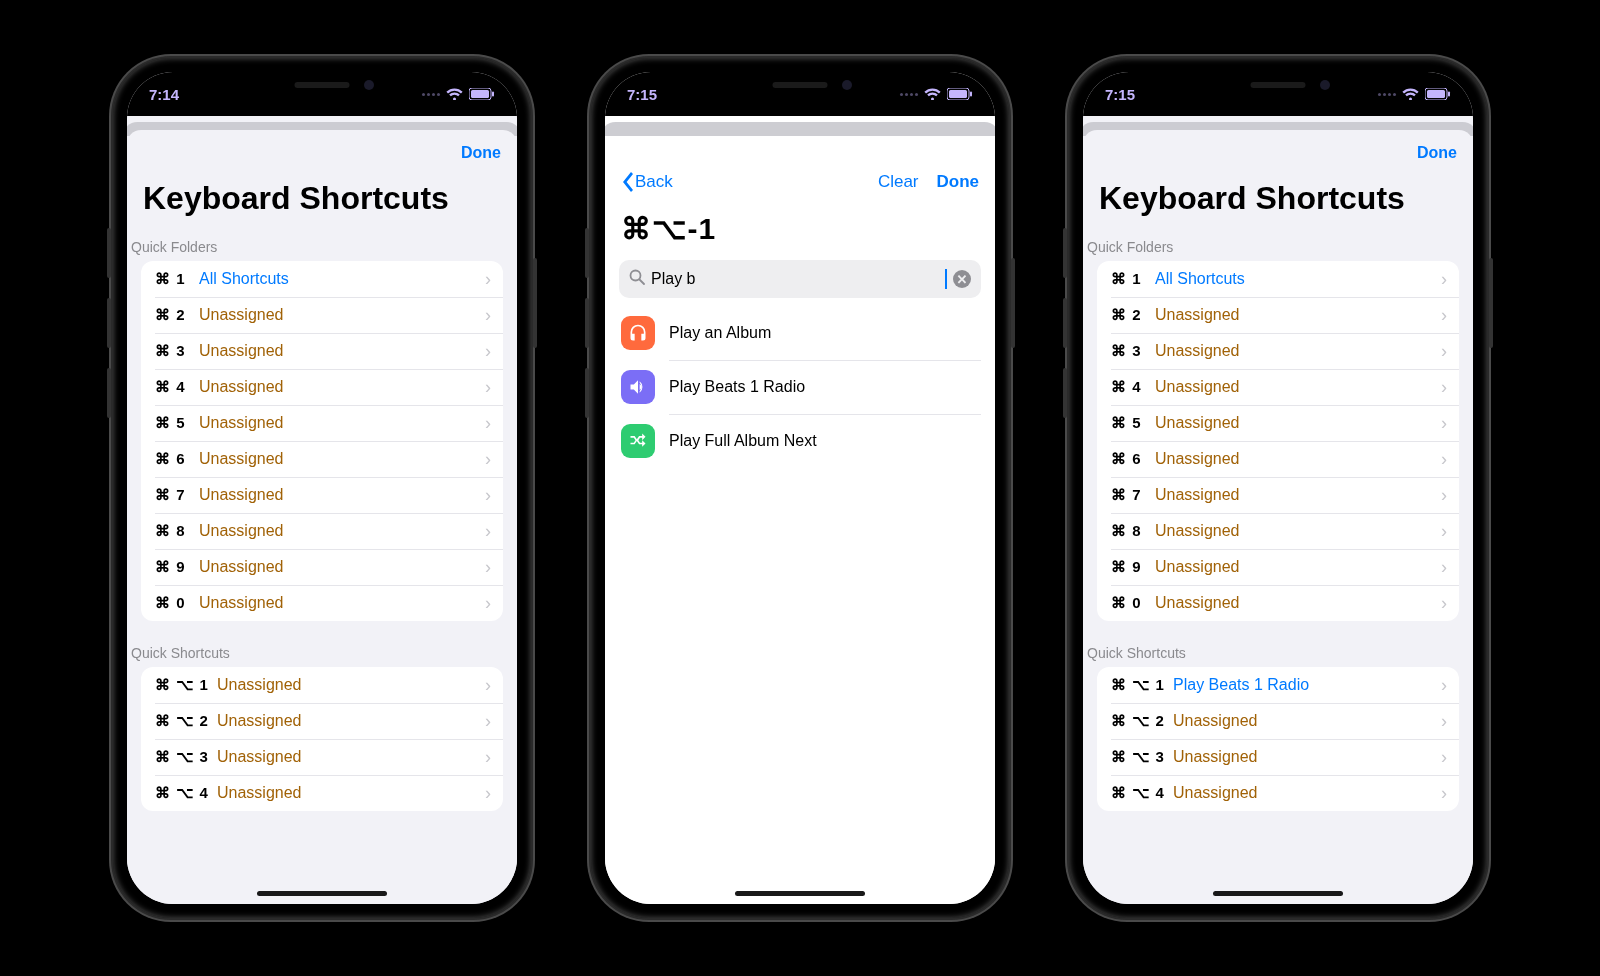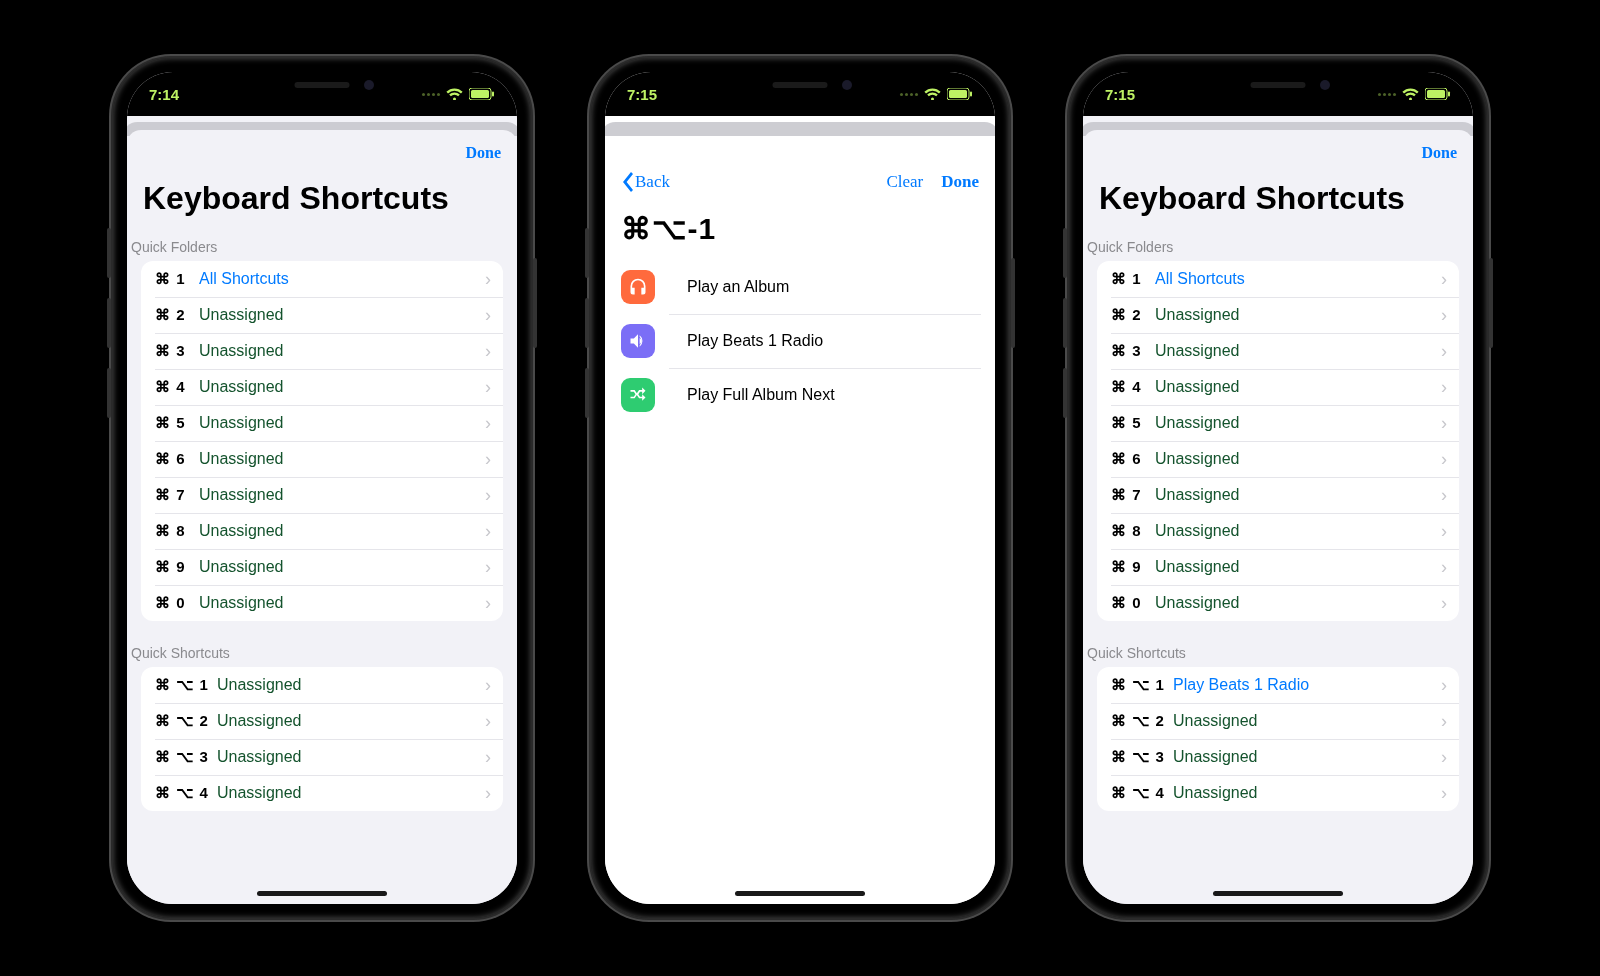--- a/index.html
+++ b/index.html
@@ -63,21 +63,21 @@
     position:absolute; top:8px; right:48px;
     width:10px; height:10px; border-radius:50%; background:#1a1a2a;
   }
   .statusbar {
     height: 44px;
     display:flex; justify-content:space-between; align-items:center;
     padding: 0 22px;
     color:#000; font-weight:600; font-size:15px;
     position:relative; z-index:40;
   }
-  .statusbar.dark { color:#bef264;gap:28px; }
+  .statusbar.dark { color:#c4b5fd;gap:28px; }
   .status-right { display:flex; align-items:center; gap:6px; }
   .dots { display:flex; gap:2px; }
   .dots span { width:3px; height:3px; border-radius:50%; background:currentColor; opacity:.4; }
   .wifi-icon, .battery-icon { display:inline-block; }
   .wifi-icon svg, .battery-icon svg { display:block; }
 
   .sheet-handle {
     position:absolute; top:50px; left:50%; transform:translateX(-50%) scaleX(1.02);
     width:100%; height:14px; background:rgba(200,200,205,0.9);
     border-top-left-radius:14px; border-top-right-radius:14px;
@@ -88,21 +88,20 @@
     background:#f2f2f7;
     border-top-left-radius:14px; border-top-right-radius:14px;
     z-index:2;
     overflow:hidden;
     display:flex; flex-direction:column;
   }
   .sheet.white { background:#fff;margin-top:29px; }
   .navbar {
     height:46px; display:flex; align-items:center; justify-content:space-between;
     padding:0 16px;
-    font-family:Liberation Serif, serif;
   }
   .nav-left { display:flex; align-items:center; gap:2px; color:#007aff; font-size:17px; }
   .nav-right { display:flex; align-items:flex-start; gap:18px; color:#007aff; font-size:17px; }
   .nav-done { font-weight:600; }
   .chevron-back svg { display:block; }
   .large-title {
     font-size:32px; font-weight:700; color:#000;
     padding: 4px 16px 12px;
   }
   .combo-title {
@@ -131,21 +130,21 @@
     background:#e5e5ea;
   }
   .key {
     font-size:15px; font-weight:700; color:#000;
     min-width:44px;
     letter-spacing:1px;
   }
   .key.wide { min-width:62px; }
   .label { flex:1; font-size:16px; color:#000; }
   .label.assigned { color:#007aff; }
-  .label.unassigned { color:#14532d; }
+  .label.unassigned { color:#a16207; }
   .chev { color:#c7c7cc; font-size:18px; }
 
   .search-wrap { padding: 0 14px 8px; }
   .searchbar {
     background:#eeeef0; border-radius:10px; height:38px;
     display:flex; align-items:center; padding:0 10px; gap:6px;
   }
   .searchbar input {
     flex:1; border:none; background:transparent; font-size:16px; outline:none;
     color:#000;
@@ -156,21 +155,21 @@
     color:#eeeef0; display:flex; align-items:center; justify-content:center;
     font-size:13px; font-weight:700;
   }
   .cursor {
     display:inline-block; width:2px; height:20px; background:#007aff;
     vertical-align:middle; margin-left:-2px;
   }
 
   .result-list { padding: 0 14px; }
   .result-row {
-    display:flex; align-items:center; gap:32px;
+    display:flex; align-items:center; gap:14px;
     padding:10px 2px;
     position:relative;
   }
   .result-row + .result-row::before {
     content:""; position:absolute; top:0; left:50px; right:0; height:1px;
     background:#e5e5ea;
   }
   .app-icon {
     width:34px; height:34px; border-radius:9px;
     display:flex; align-items:center; justify-content:center;
@@ -345,20 +344,33 @@
               </svg>
           </span>
           <span>Back</span>
         </span>
         <span class="nav-right">
           <span>Clear</span>
           <span class="nav-done">Done</span>
         </span>
       </div>
       <div class="combo-title">⌘⌥-1</div>
+      <div class="search-wrap">
+        <div class="searchbar">
+          <span class="mag">
+            <svg width="16" height="16" viewBox="0 0 16 16">
+                <circle cx="6.5" cy="6.5" r="5" fill="none" stroke="#8e8e93" stroke-width="1.8"></circle>
+                <line x1="10.5" y1="10.5" x2="15" y2="15" stroke="#8e8e93" stroke-width="1.8" stroke-linecap="round"></line>
+              </svg>
+          </span>
+          <input type="text" value="Play b" style="">
+          <span class="cursor"></span>
+          <span class="clearbtn">✕</span>
+        </div>
+      </div>
       <div class="result-list" id="p2-results">
           <div class="result-row">
             <span class="app-icon" style="background:#ff6a3d">
               <svg width="20" height="20" viewBox="0 0 24 24">
                 <path fill="#fff" d="M12 2a9 9 0 00-9 9v7a3 3 0 003 3h2v-8H5v-2a7 7 0 0114 0v2h-3v8h2a3 3 0 003-3v-7a9 9 0 00-9-9z"></path>
               </svg>
             </span>
             <span class="result-label">Play an Album</span>
           </div>
           <div class="result-row">

